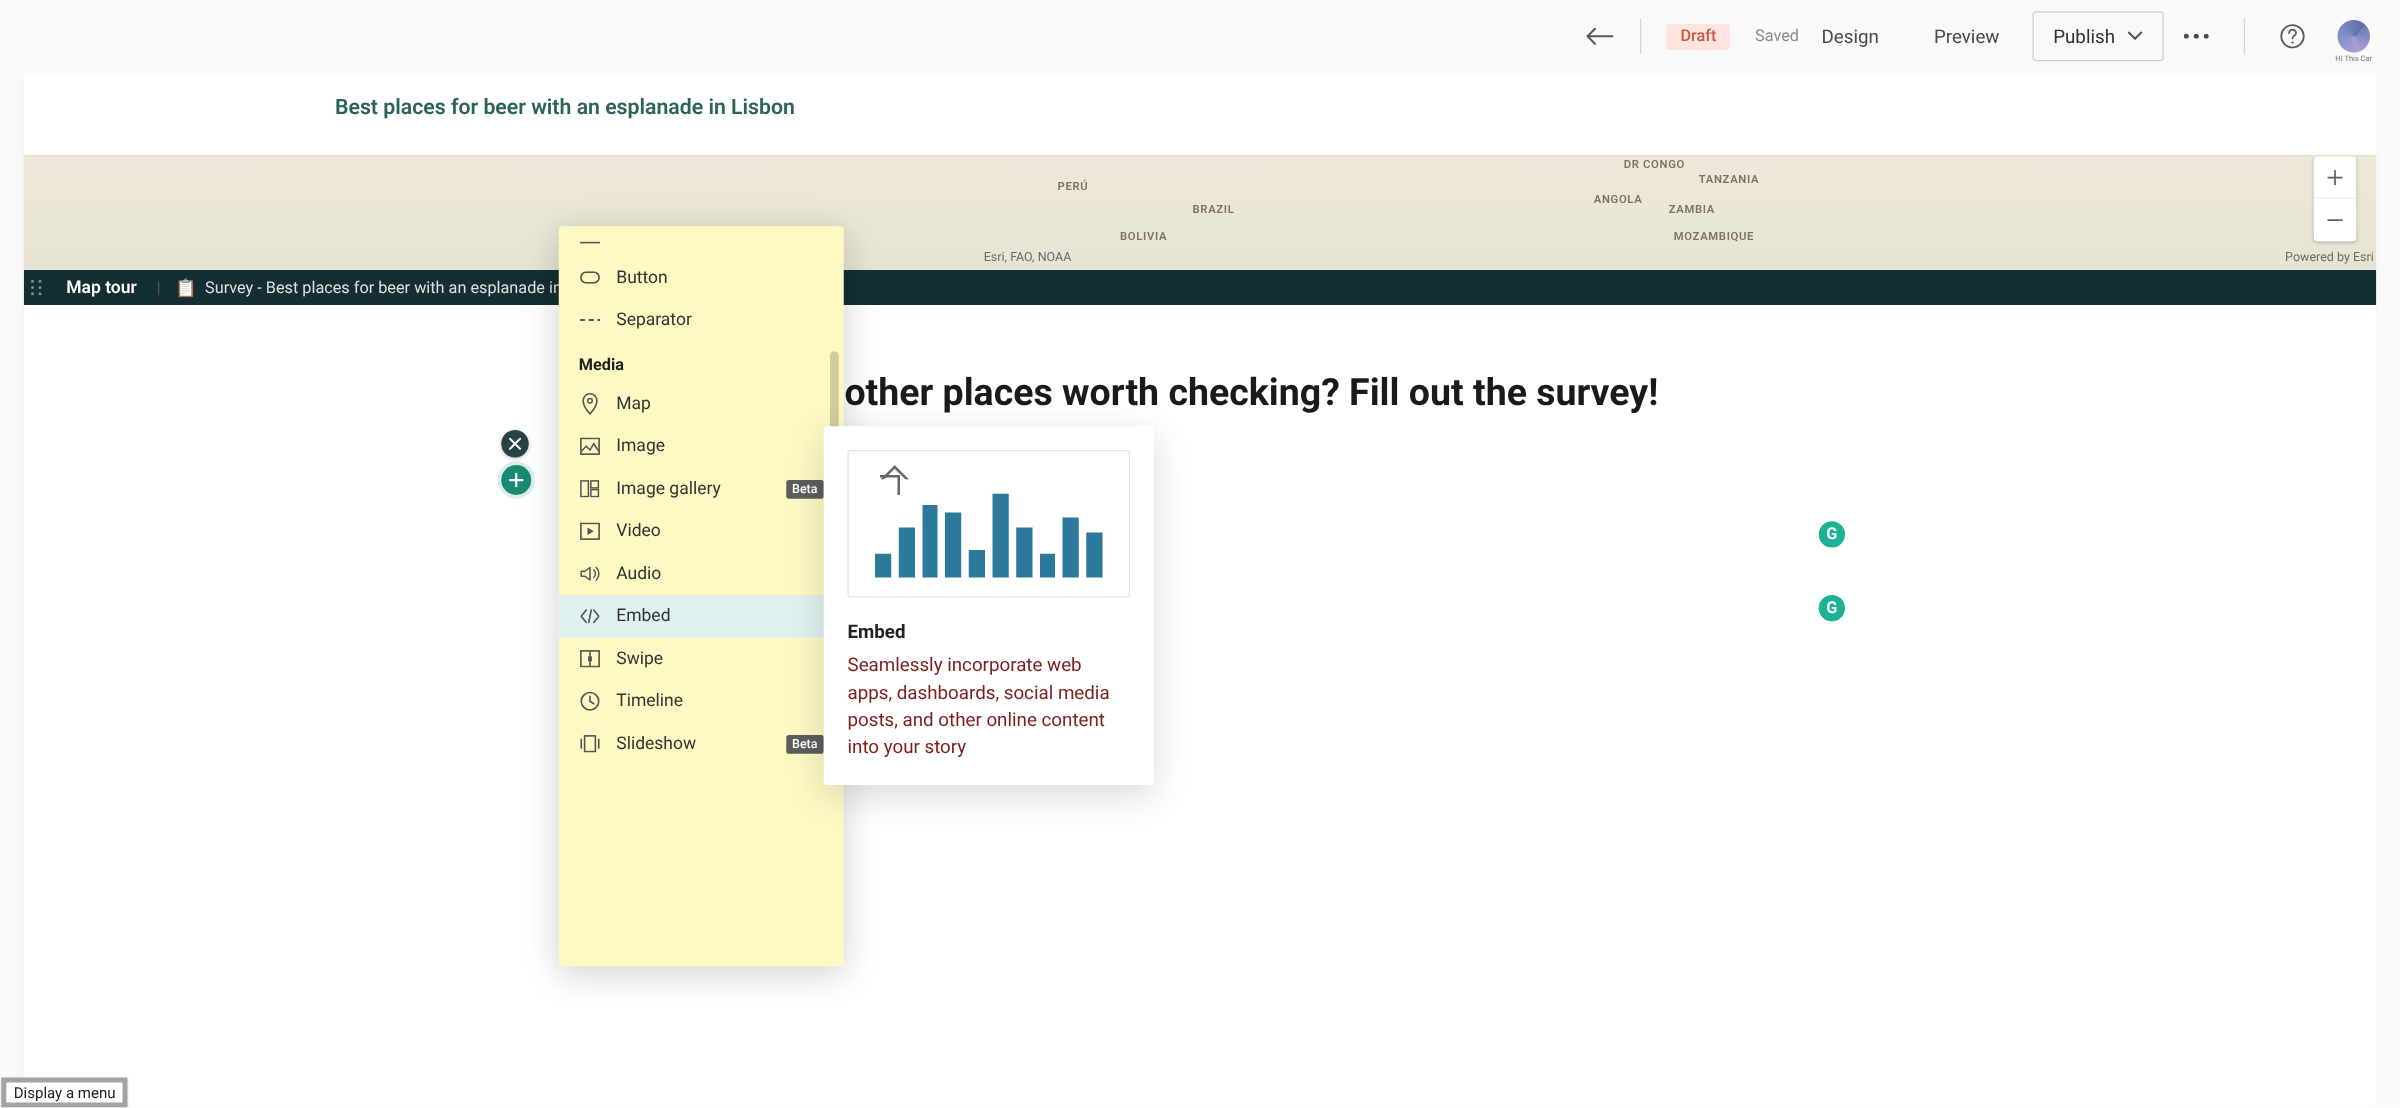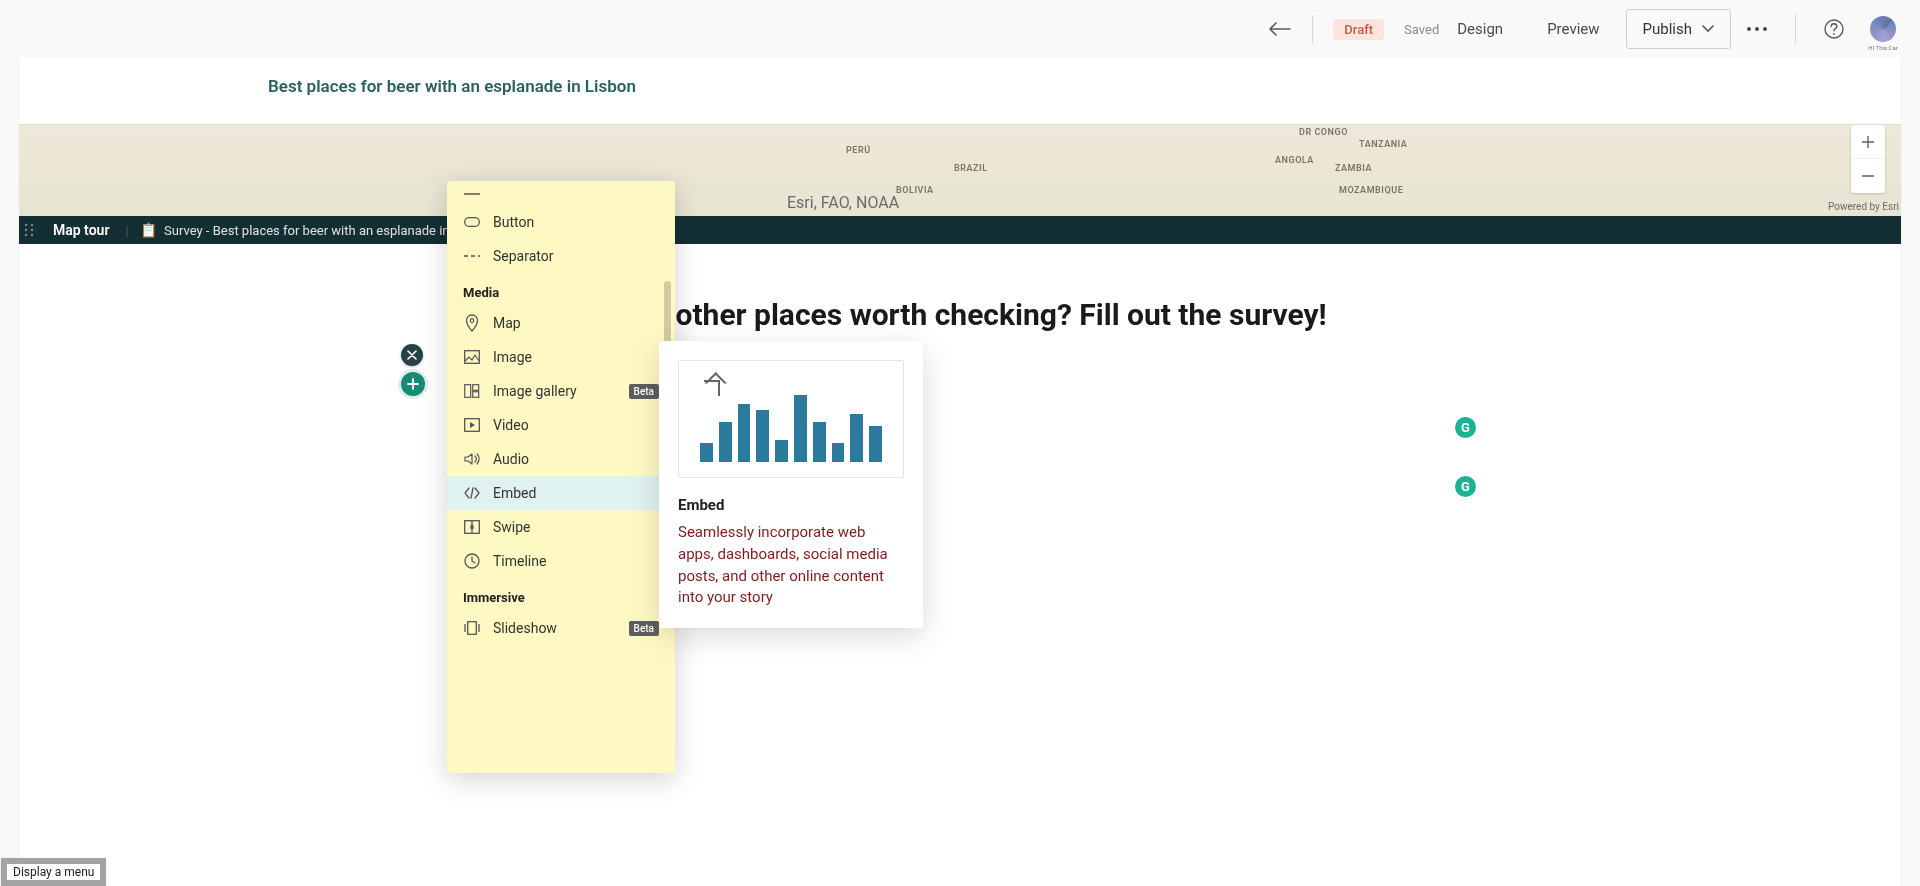--- a/index.html
+++ b/index.html
@@ -23,21 +23,21 @@
 
     
     .canvas-outer { position: absolute; top: 58px; left: 19px; right: 19px; background: #fff; height: 828px; overflow: hidden; box-shadow: 0 1px 3px rgba(0,0,0,0.05); }
 
     .header-block { padding: 18px 0 28px 249px; }
     .header-title { color: #2a635b; font-size: 17px; font-weight: 600; }
 
     
     .map-region { height: 92px; background: linear-gradient(to bottom, #ede8d9, #e8e4d2); position: relative; border-top: 1px solid #e0ddcd; overflow: hidden; }
     .map-region .label { position: absolute; font-size: 9px; font-variant: small-caps; letter-spacing: 0.06em; color: #7a7562; font-weight: 600; text-transform: uppercase; }
-    .map-attrib-left { position: absolute; left: 768px; bottom: 4px; font-size: 16px; color: #6b6b6b; }
+    .map-attrib-left { position: absolute; left: 768px; bottom: 4px; font-size: 10px; color: #6b6b6b; }
     .map-attrib-right { position: absolute; right: 2px; bottom: 4px; font-size: 10px; color: #6b6b6b; margin-left: 27px; }
     .zoom-controls { position: absolute; right: 16px; top: 0px; width: 34px; background: #fff; border-radius: 3px; box-shadow: 0 1px 3px rgba(0,0,0,0.18); overflow: hidden; }
     .zoom-btn { width: 34px; height: 34px; display: flex; align-items: center; justify-content: center; border-bottom: 1px solid #eee; color: #606060; font-size: 20px; font-weight: 300; cursor: pointer; }
     .zoom-btn:last-child { border-bottom: none; }
 
     
     .nav-bar { height: 28px; background: #132f33; display: flex; align-items: center; color: #fff; font-size: 13px; position: relative; }
     .nav-drag-handle { width: 20px; height: 100%; display: flex; align-items: center; justify-content: center; color: #6d7e80; cursor: grab; }
     .nav-main { padding: 0 14px; font-weight: 600; font-size: 14px; text-align: center; }
     .nav-divider { color: #555; margin: 0 2px; }
@@ -74,21 +74,21 @@
     .tt-bar { background: #2b7a9b; width: 17px; }
     .tt-title { font-size: 15px; font-weight: 700; margin: 18px 0 8px; color:#222;}
     .tt-desc { font-size: 15px; color: #7f1d1d; line-height: 1.45; }
 
     
     .grammarly-dot { width: 21px; height: 21px; border-radius: 50%; background: #1bb394; display:flex; align-items:center; justify-content:center; color:#fff; font-weight:700; font-size:13px; position:absolute;}
     .grammarly-dot.d1 { right: 425px; top: 173px; }
     .grammarly-dot.d2 { right: 425px; top: 232px; }
 
     
-    .menu-hint { position: absolute; left: 1px; bottom: 0; background: #fff; border: 6px solid #a3a3a3; font-size: 12px; padding: 1px 6px; color: #222; box-shadow: 0 0 2px rgba(0,0,0,0.1); z-index: 200;}
+    .menu-hint { position: absolute; left: 1px; bottom: 0; background: #fff; border: 4px solid #a3a3a3; font-size: 12px; padding: 1px 6px; color: #222; box-shadow: 0 0 2px rgba(0,0,0,0.1); z-index: 200;}
 
     .popovers-wrap { position: absolute; top: 158px; left: 19px; right: 19px; z-index: 100; }
   </style>
 </head>
 <body>
 
 <div class="topbar">
   <div class="topbar-left">
     <div class="topbar-back">
       <svg width="22" height="16" viewBox="0 0 22 16">
@@ -297,21 +297,20 @@
       <div class="picker-item">
         <span class="icon">
             <svg width="16" height="16" viewBox="0 0 16 16">
               <circle cx="8" cy="8" r="7" stroke="#555" stroke-width="1.3" fill="none"></circle>
               <path d="M8 4v4l3 2" stroke="#555" stroke-width="1.3" fill="none" stroke-linecap="round"></path>
             </svg>
           </span>
         <span>Timeline</span>
       </div>
 
-      <div class="picker-cat">Immersive</div>
 
       <div class="picker-item">
         <span class="icon">
             <svg width="16" height="14" viewBox="0 0 16 14">
               <rect x="3.7" y="0.7" width="8.6" height="12.6" stroke="#555" stroke-width="1.3" fill="none"></rect>
               <line x1="1" y1="3" x2="1" y2="11" stroke="#555" stroke-width="1.3"></line>
               <line x1="15" y1="3" x2="15" y2="11" stroke="#555" stroke-width="1.3"></line>
             </svg>
           </span>
         <span>Slideshow</span>

